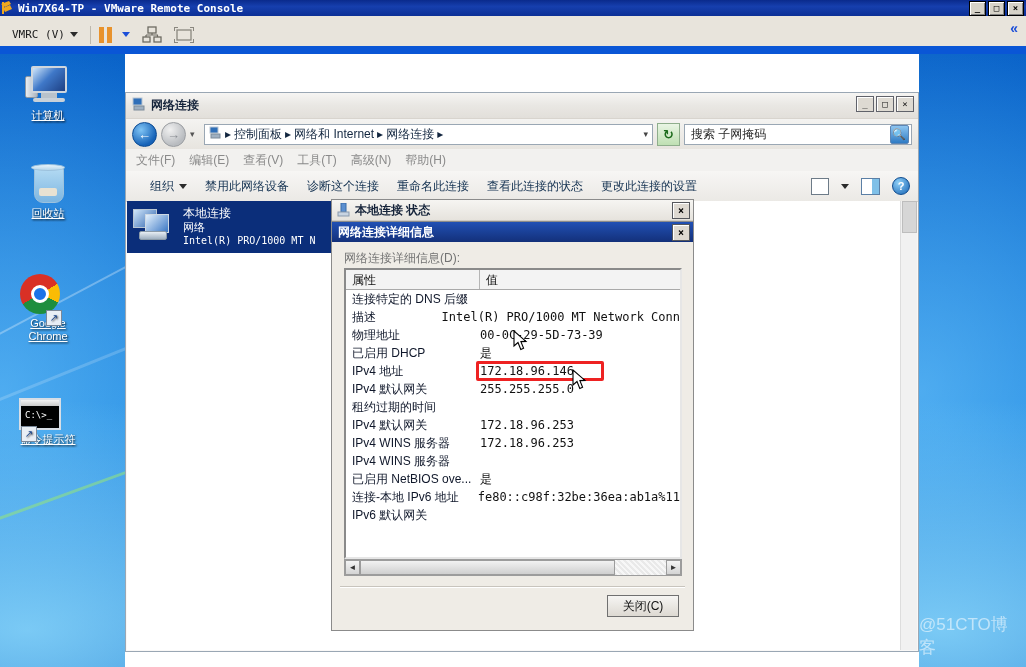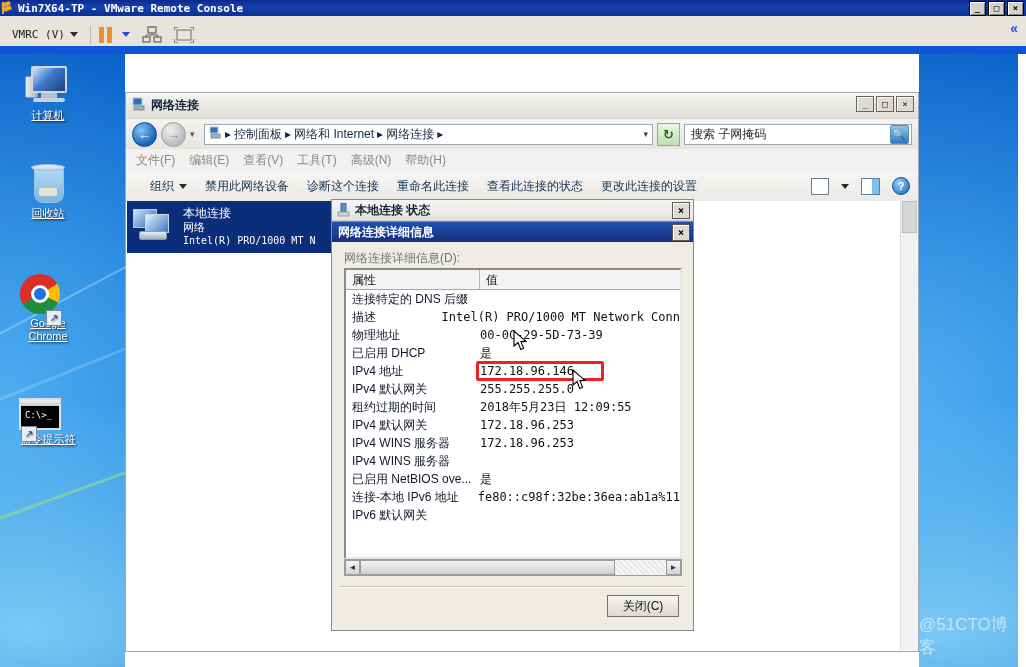--- a/index.html
+++ b/index.html
@@ -317,21 +317,21 @@
         <span class="cmd">
             <span class="bar"></span>
             <span class="txt">C:\&gt;_</span>
           </span>
         <span class="shortcut" style="position:relative;left:-40px;top:12px;">↗</span>
       </span>
       <span class="lbl">命令提示符</span>
     </div>
   </div>
 
-  <div class="desktop" style="left:919px;top:54px;width:99px;height:613px;">
+  <div class="desktop" style="left:919px;top:54px;width:107px;height:613px;">
     <div class="watermark">@51CTO博客</div>
   </div>
 
   <div class="explorer">
 
     <div class="exp-title">
       <span>
         <svg width="14" height="14" viewBox="0 0 14 14">
           <rect x="1" y="1" width="9" height="7" fill="#2f6fb8" stroke="#b9c6d3"></rect>
           <rect x="2" y="9" width="10" height="4" fill="#9fb0c1" stroke="#7d8b99"></rect>
@@ -466,21 +466,20 @@
           <div class="ddrow hl" style="--hl: #ee2222;">
             <span class="k">IPv4 地址</span>
             <span class="v">172.18.96.146</span>
           </div>
           <div class="ddrow">
             <span class="k">IPv4 默认网关</span>
             <span class="v">255.255.255.0</span>
           </div>
           <div class="ddrow">
             <span class="k">租约过期的时间</span>
-            <span class="v">2018年5月23日 12:09:55</span>
           </div>
           <div class="ddrow">
             <span class="k">IPv4 默认网关</span>
             <span class="v">172.18.96.253</span>
           </div>
           <div class="ddrow">
             <span class="k">IPv4 WINS 服务器</span>
             <span class="v">172.18.96.253</span>
           </div>
           <div class="ddrow">

